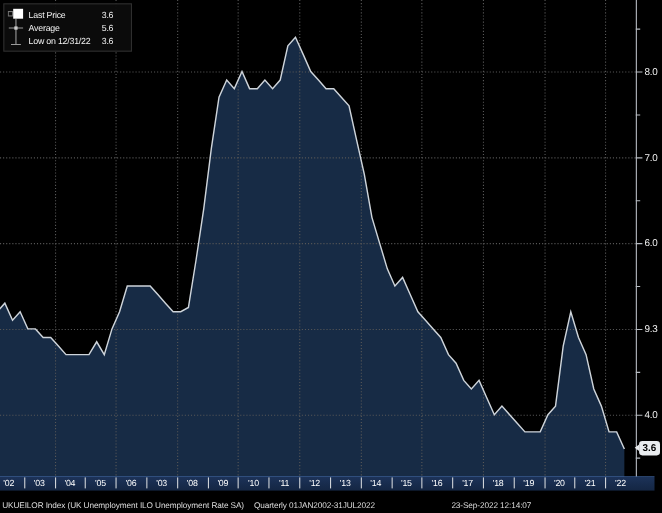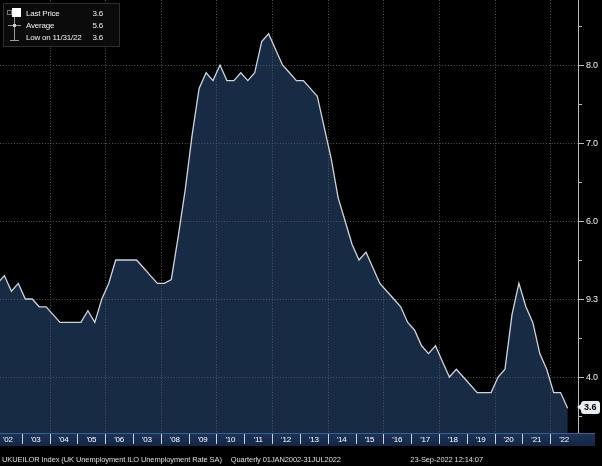--- a/index.html
+++ b/index.html
@@ -111,21 +111,21 @@
         <span class="lab">Average</span>
         <span class="val">5.6</span>
       </div>
       <div class="legend-row">
         <svg width="16" height="12">
           <g stroke="#9a9a9a" stroke-width="1">
             <line x1="3" y1="9.5" x2="12" y2="9.5"></line>
             <line x1="7.5" y1="0" x2="7.5" y2="9.5"></line>
           </g>
         </svg>
-        <span class="lab">Low on 11/31/22</span>
+        <span class="lab">Low on 12/31/22</span>
         <span class="val">3.6</span>
       </div>
     </div>
 
   <div id="y-labels">
       <span class="ylab" style="top: 60px;">8.0</span>
       <span class="ylab" style="top: 138px;">7.0</span>
       <span class="ylab" style="top: 216px;">6.0</span>
       <span class="ylab" style="top: 294px;">9.3</span>
       <span class="ylab" style="top: 372px;">4.0</span>

